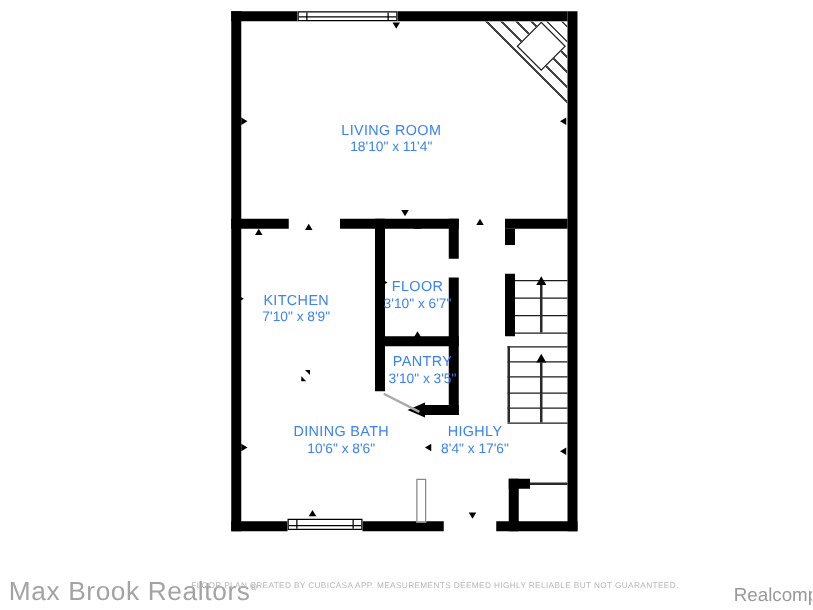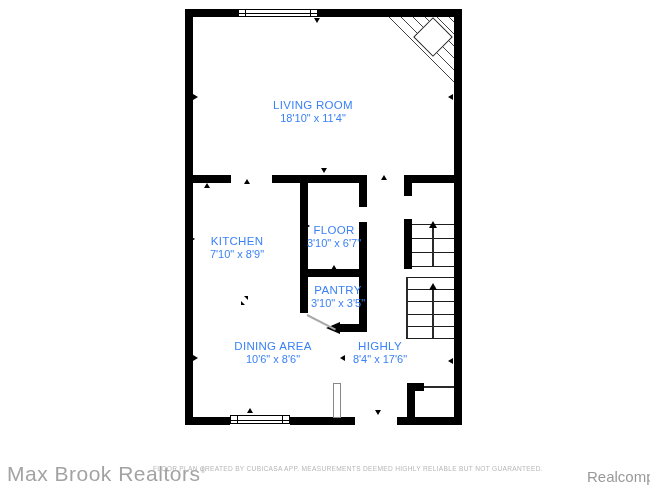--- a/index.html
+++ b/index.html
@@ -131,21 +131,21 @@
     </div>
     <div class="room-label" style="left:334px;top:237px;">
       <div class="room-name">FLOOR</div>
       <div class="room-dims">3'10" x 6'7"</div>
     </div>
     <div class="room-label" style="left:338px;top:297px;">
       <div class="room-name">PANTRY</div>
       <div class="room-dims">3'10" x 3'5"</div>
     </div>
     <div class="room-label" style="left:273px;top:353px;">
-      <div class="room-name">DINING AREA</div>
+      <div class="room-name">DINING BATH</div>
       <div class="room-dims">10'6" x 8'6"</div>
     </div>
     <div class="room-label" style="left:380px;top:353px;">
       <div class="room-name">HIGHLY</div>
       <div class="room-dims">8'4" x 17'6"</div>
     </div>
   </div>
 
   <div id="agency"><span>Max Brook Realtors</span><sup>®</sup></div>
   <div id="disclaimer">FLOOR PLAN CREATED BY CUBICASA APP. MEASUREMENTS DEEMED HIGHLY RELIABLE BUT NOT GUARANTEED.</div>

